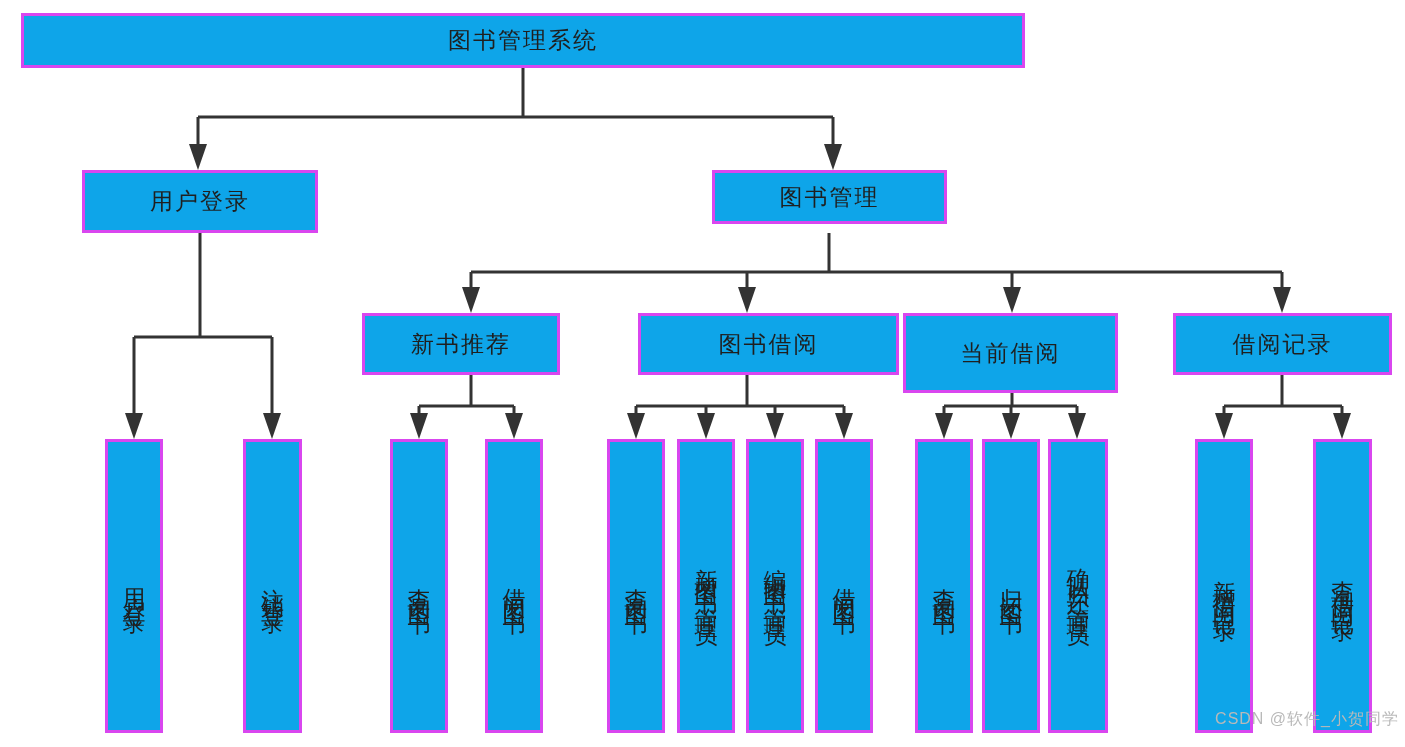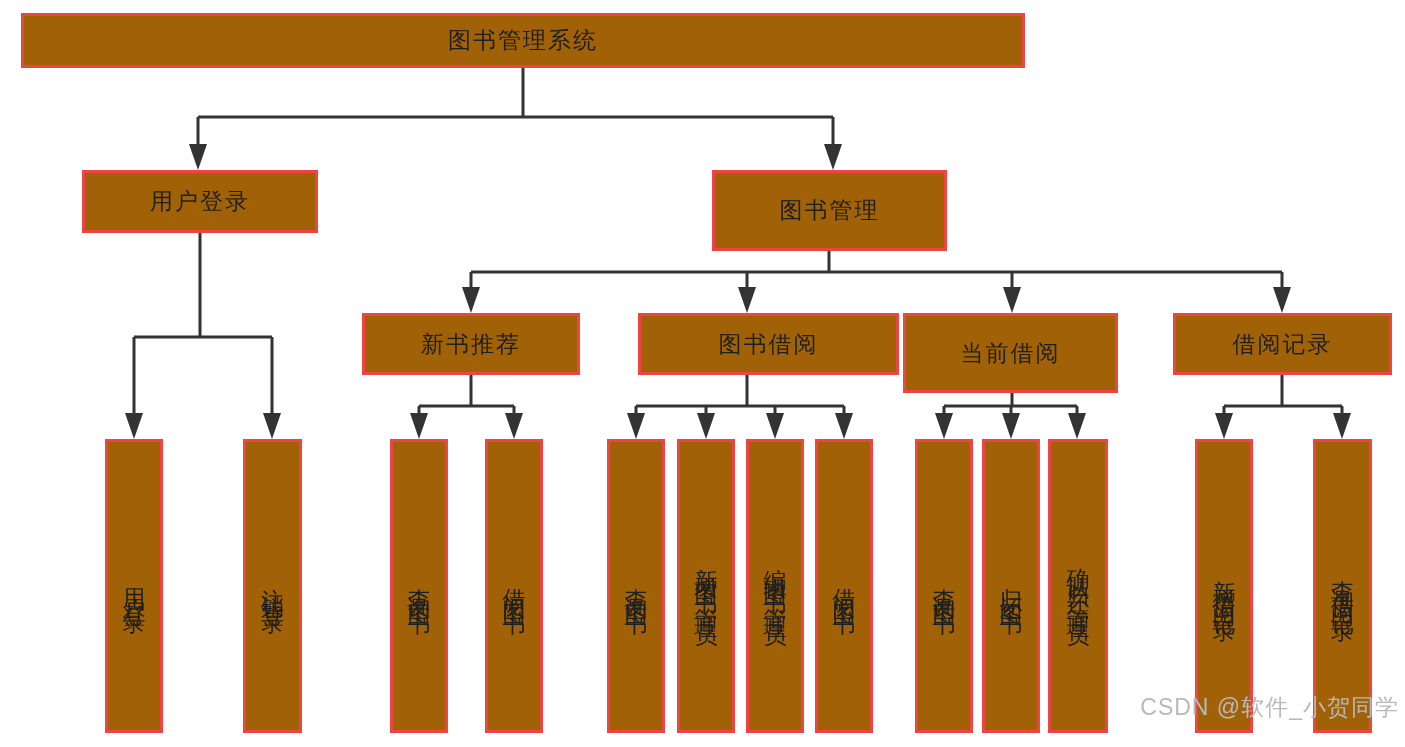--- a/index.html
+++ b/index.html
@@ -19,22 +19,22 @@
     position: absolute;
     left: 0;
     top: 0;
     width: 1405px;
     height: 747px;
     z-index: 0;
   }
   .node {
     position: absolute;
     box-sizing: border-box;
-    background: #a16207;
-    border: 3px solid #ef4444;
+    background: #0ea5e9;
+    border: 3px solid #d946ef;
     display: flex;
     align-items: center;
     justify-content: center;
     z-index: 1;
     color: #1f1f1f;
   }
   .node.h span {
     font-size: 23px;
     letter-spacing: 2px;
     white-space: nowrap;
@@ -43,22 +43,22 @@
     writing-mode: vertical-rl;
     text-orientation: mixed;
     font-size: 23px;
     letter-spacing: 8px;
     line-height: 1;
     white-space: nowrap;
   }
   .watermark {
     position: absolute;
     right: 6px;
-    bottom: 24px;
-    font-size: 23px;
+    bottom: 17px;
+    font-size: 16px;
     color: #b9b9b9;
     letter-spacing: 1px;
     z-index: 2;
     white-space: nowrap;
   }
 </style>
 </head>
 <body>
 
 <div class="stage">
@@ -94,25 +94,25 @@
     </g>
   </svg>
 
   <div class="node h" style="left:21px; top:13px; width:1004px; height:55px;">
     <span>图书管理系统</span>
   </div>
 
   <div class="node h" style="left:82px; top:170px; width:236px; height:63px;">
     <span>用户登录</span>
   </div>
-  <div class="node h" style="left:712px; top:170px; width:235px; height:81px;">
+  <div class="node h" style="left:712px; top:170px; width:235px; height:54px;">
     <span>图书管理</span>
   </div>
 
-  <div class="node h" style="left:362px; top:313px; width:218px; height:62px;">
+  <div class="node h" style="left:362px; top:313px; width:198px; height:62px;">
     <span>新书推荐</span>
   </div>
   <div class="node h" style="left:638px; top:313px; width:261px; height:62px;">
     <span>图书借阅</span>
   </div>
   <div class="node h" style="left:903px; top:313px; width:215px; height:80px;">
     <span>当前借阅</span>
   </div>
   <div class="node h" style="left:1173px; top:313px; width:219px; height:62px;">
     <span>借阅记录</span>

